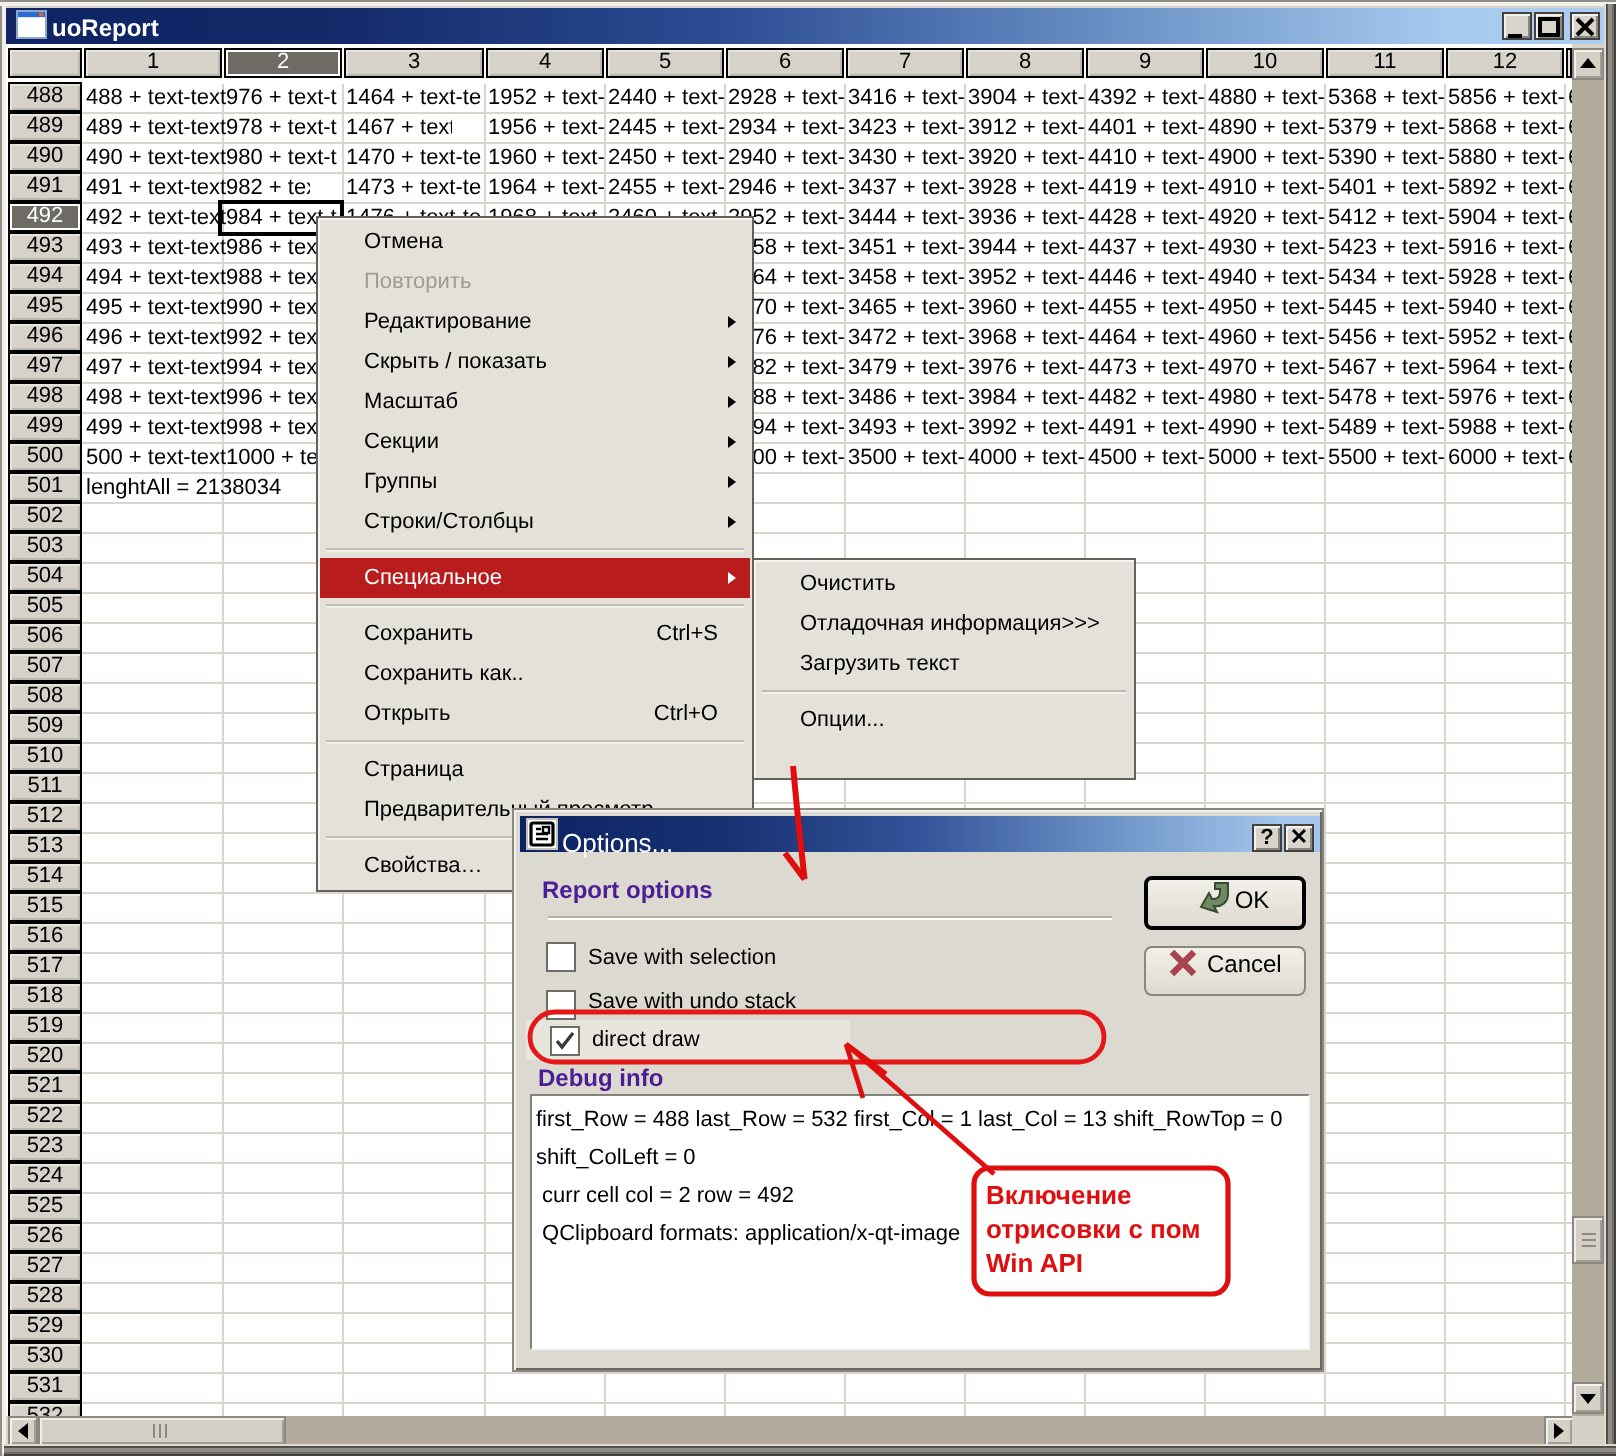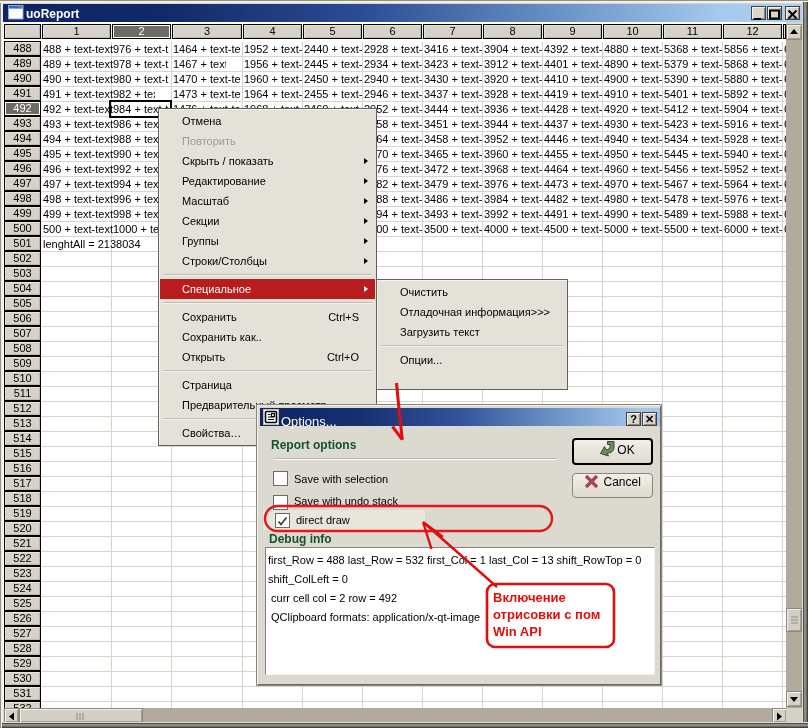--- a/index.html
+++ b/index.html
@@ -44,21 +44,21 @@
 .mi.dis{color:#9d9b94}
 .mi.hi{background:#b91c1c;color:#fff}
 .mi.hi .arr{border-left-color:#fff}
 .msep{height:8px;position:relative}
 .msep:after{content:"";position:absolute;left:3px;right:3px;top:3px;height:1px;background:#c0bdb4;border-bottom:1px solid #f4f2ec}
 
 #dlg{left:256px;top:404px;width:406px;height:282px;background:#dcd9d0;border:1px solid #8a877e;box-shadow:inset 1px 1px 0 #f1efe9,inset -1px -1px 0 #6a6862;z-index:30}
 #dtitle{position:absolute;left:3px;top:3px;width:400px;height:18px;background:linear-gradient(90deg,#0e2464 0%,#16306f 25%,#33539a 50%,#6f96c8 75%,#a3c6ec 95%)}
 #dtitle .txt{position:absolute;left:21px;top:6px;color:#fff;font-size:13px;font-weight:normal}
 .dbtn{position:absolute;top:4px;width:15px;height:14px;background:#d8d4cb;border:1px solid #43413d;box-shadow:inset 1px 1px 0 #f4f2ec,inset -1px -1px 0 #8a877f;font-size:11px;font-weight:bold;text-align:center;line-height:12px;color:#000}
-.dlbl{position:absolute;font-size:12px;font-weight:bold;color:#14532d}
+.dlbl{position:absolute;font-size:12px;font-weight:bold;color:#4c1d95}
 #retch{position:absolute;left:17px;top:53px;width:282px;height:2px;background:#b5b2aa;border-bottom:1px solid #fff}
 .cb{position:absolute;width:15px;height:15px;background:#fff;border:1px solid #6e6c66}
 .cblbl{position:absolute;font-size:11px;color:#000}
 .btn{position:absolute;left:315px;width:81px;height:26px;border-radius:4px;background:linear-gradient(to bottom,#f2efe9,#dedacf);font-size:12px;color:#000;text-align:center}
 #okbtn{top:33px;border:2px solid #000;height:27px}
 #cancelbtn{top:68px;border:1px solid #8a877e;height:25px}
 #dbgbox{position:absolute;left:8px;top:142px;width:390px;height:128px;background:#fff;border:1px solid #84827c;border-right-color:#f6f5f1;border-bottom-color:#f6f5f1;font-size:11px;line-height:19px;color:#000;padding:3px 0 0 2px}
 #ddband{position:absolute;left:6px;top:105px;width:162px;height:20px;background:#e8e5dd}
 svg.over{position:absolute;left:0;top:0;z-index:40}
 </style></head><body>
@@ -352,25 +352,25 @@
 <div class="abs" id="corner"></div>
 <div class="abs menu" id="mainmenu">
     <div style="padding:2px 1px">
 <div class="mi">
         <span class="lbl">Отмена</span>
       </div>
 <div class="mi dis">
         <span class="lbl">Повторить</span>
       </div>
 <div class="mi">
+        <span class="lbl">Редактирование</span>
+        <span class="arr"></span>
+      </div>
+<div class="mi">
         <span class="lbl">Скрыть / показать</span>
-        <span class="arr"></span>
-      </div>
-<div class="mi">
-        <span class="lbl">Редактирование</span>
         <span class="arr"></span>
       </div>
 <div class="mi">
         <span class="lbl">Масштаб</span>
         <span class="arr"></span>
       </div>
 <div class="mi">
         <span class="lbl">Секции</span>
         <span class="arr"></span>
       </div>

